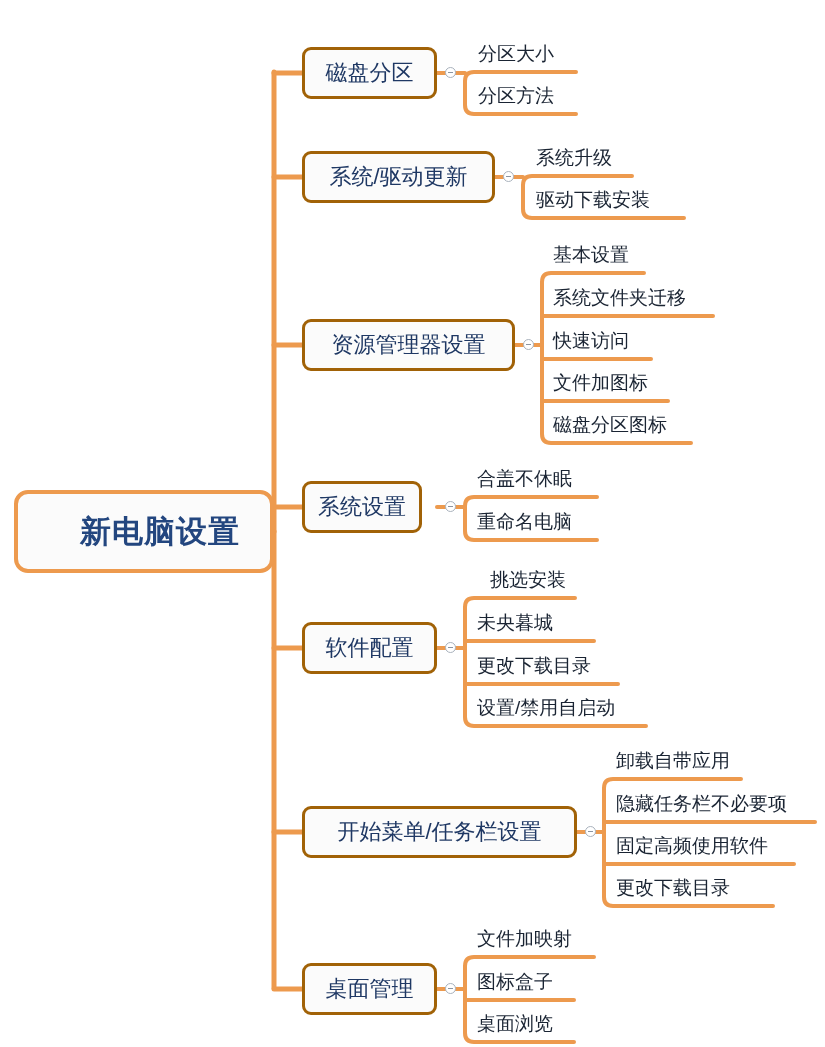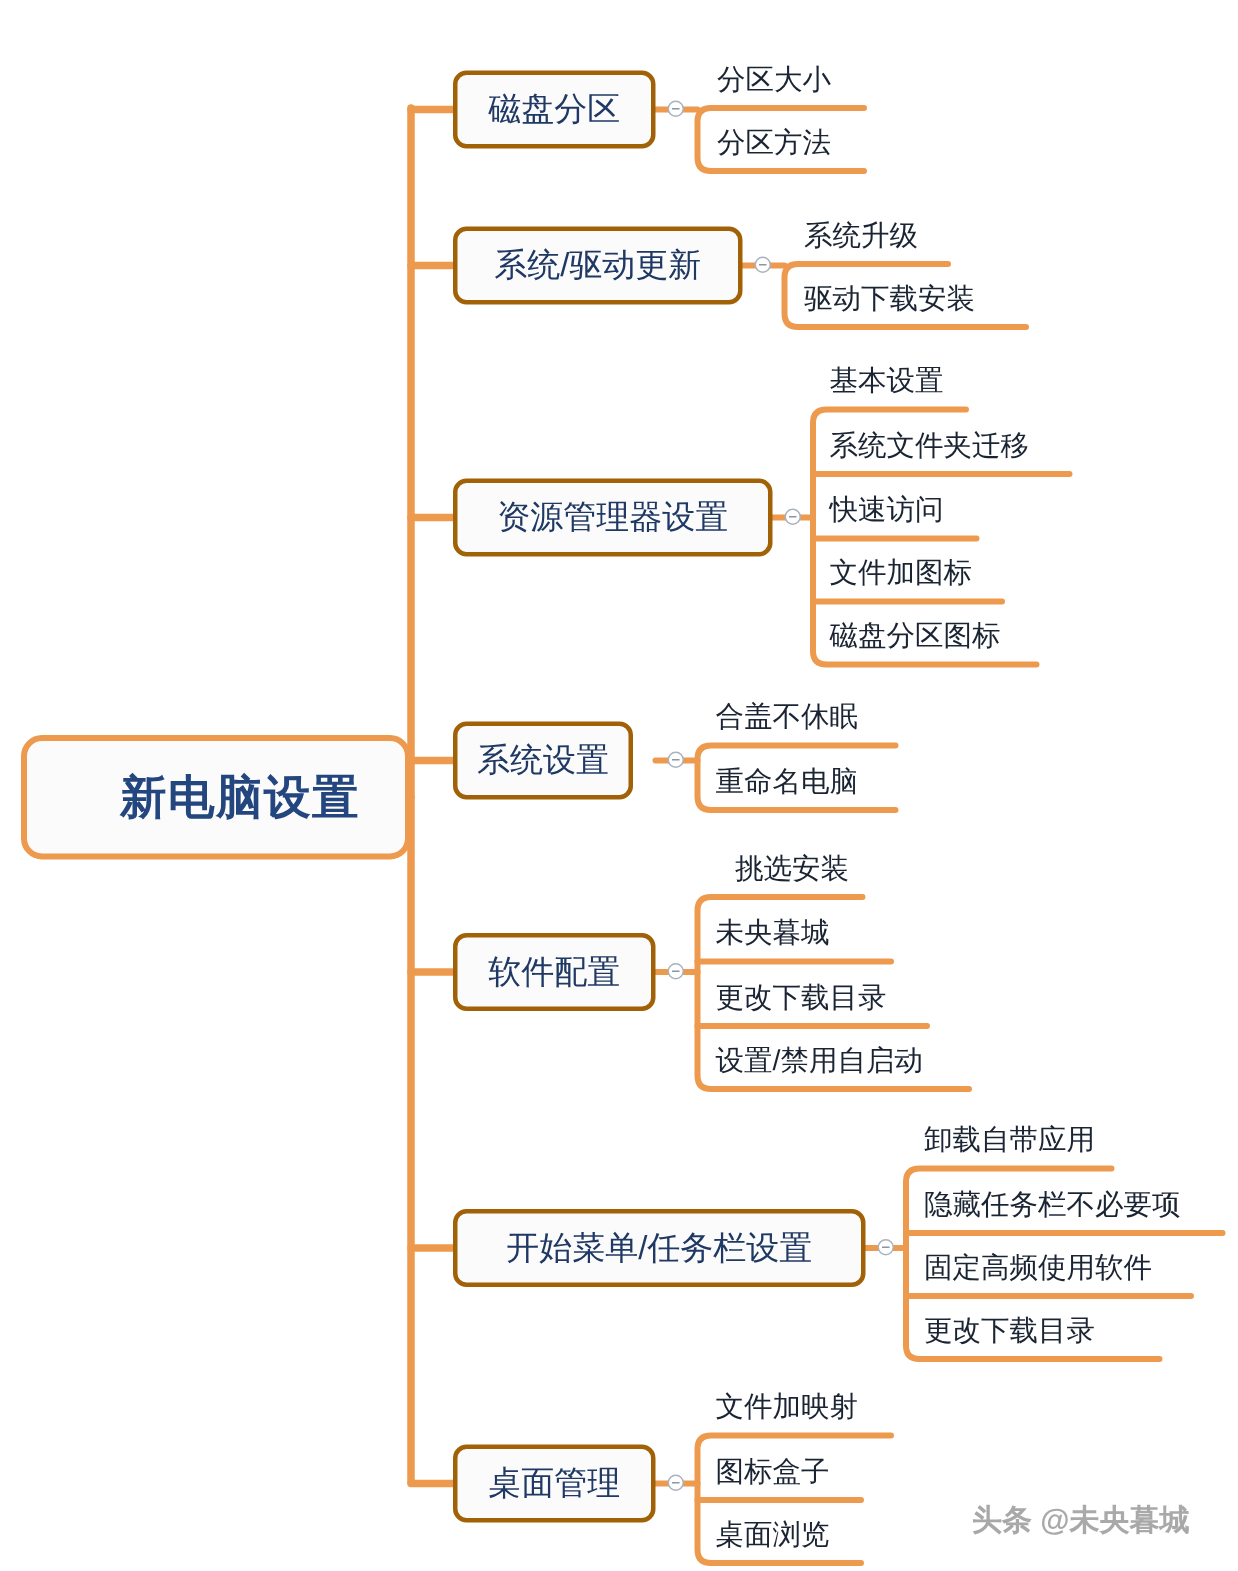--- a/index.html
+++ b/index.html
@@ -198,15 +198,14 @@
       <div class="leaf-label" style="left: 616px; top: 794px;">隐藏任务栏不必要项</div>
       <div class="leaf-label" style="left: 616px; top: 836px;">固定高频使用软件</div>
       <div class="leaf-label" style="left: 616px; top: 878px;">更改下载目录</div>
       <div class="branch-node" style="left: 302px; top: 963px; width: 135px; height: 52px;">
         <span class="branch-label">桌面管理</span>
       </div>
       <div class="toggle" style="left: 445px; top: 983px;"></div>
       <div class="leaf-label" style="left: 477px; top: 929px;">文件加映射</div>
       <div class="leaf-label" style="left: 477px; top: 972px;">图标盒子</div>
       <div class="leaf-label" style="left: 477px; top: 1014px;">桌面浏览</div>
-      <div class="watermark" style="left: 648px; top: 1000px;">头条 @未央暮城</div>
     </div>
 </div>
 
 </body></html>

